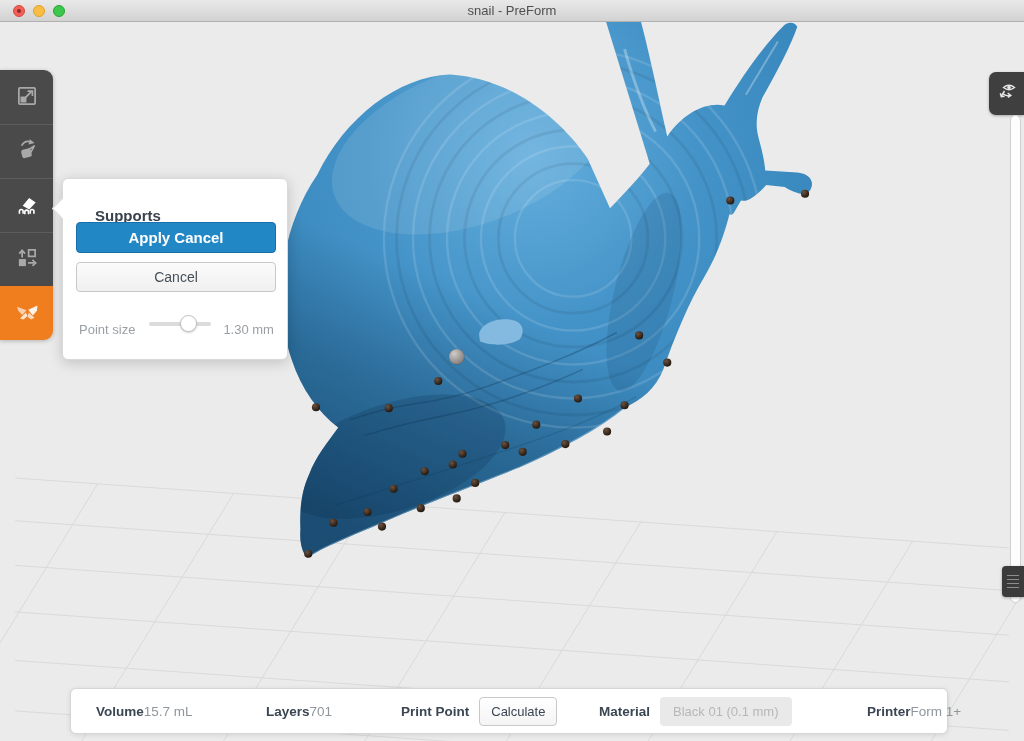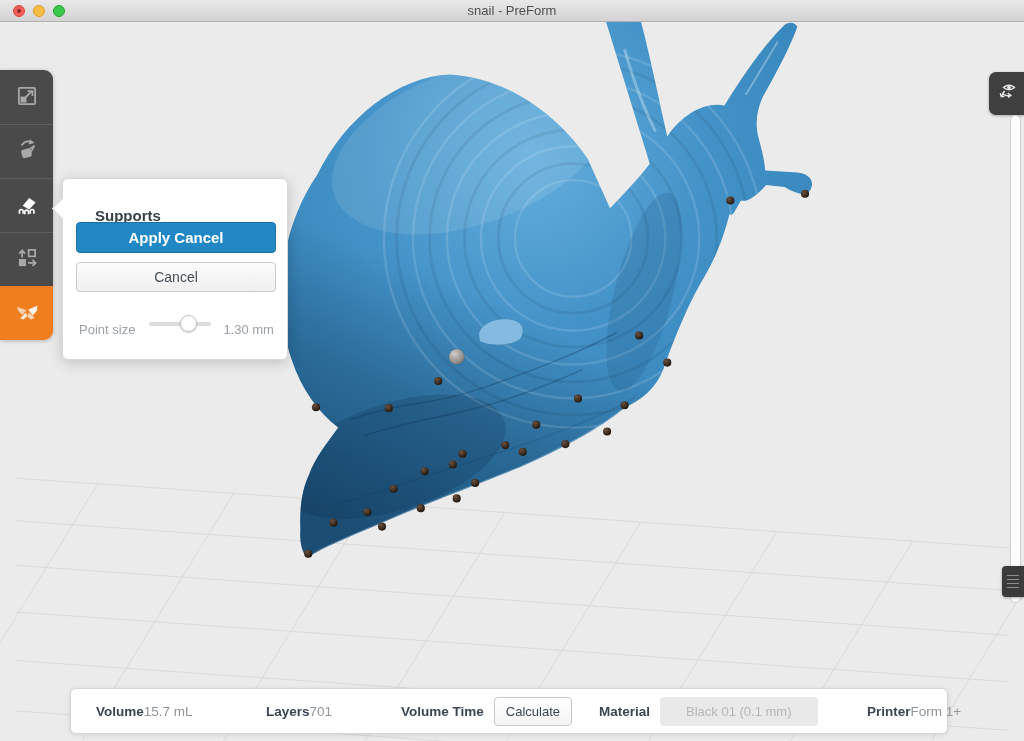--- a/index.html
+++ b/index.html
@@ -111,21 +111,21 @@
   .sb-group{position:absolute;top:0;height:44px;display:flex;align-items:center;white-space:nowrap;}
   .sb-label{font-size:13.5px;font-weight:bold;color:#3b4653;}
   .sb-value{font-size:13.5px;color:#8f969c;}
   .btn-calc{
     margin-left:10px;background:linear-gradient(#ffffff,#f4f4f4);
     border:1px solid #c8c8c8;border-radius:4px;color:#3b4653;
     font-size:13px;padding:6px 11px;
   }
   .btn-material{
     margin-left:10px;background:#e9e9e9;border:none;border-radius:4px;
-    color:#b7b7b7;font-size:13px;padding:7px 26px;cursor:default;
+    color:#b7b7b7;font-size:13px;padding:7px 13px;cursor:default;
   }
 </style>
 </head>
 <body>
 
 <div class="window">
 
   <div class="titlebar">
     <button class="tl tl-close"></button>
     <button class="tl tl-min"></button>
@@ -355,21 +355,21 @@
     <div class="status-bar">
       <div class="sb-group" style="left:25px;">
         <span class="sb-label">Volume</span>
         <span class="sb-value">15.7 mL</span>
       </div>
       <div class="sb-group" style="left:195px;">
         <span class="sb-label">Layers</span>
         <span class="sb-value">701</span>
       </div>
       <div class="sb-group" style="left:330px;">
-        <span class="sb-label">Volume Time</span>
+        <span class="sb-label">Print Point</span>
         <button class="btn btn-calc">Calculate</button>
       </div>
       <div class="sb-group" style="left:528px;">
         <span class="sb-label">Material</span>
         <button class="btn btn-material" disabled="">Black 01 (0.1 mm)</button>
       </div>
       <div class="sb-group" style="left:796px;">
         <span class="sb-label">Printer</span>
         <span class="sb-value">Form 1+</span>
       </div>

